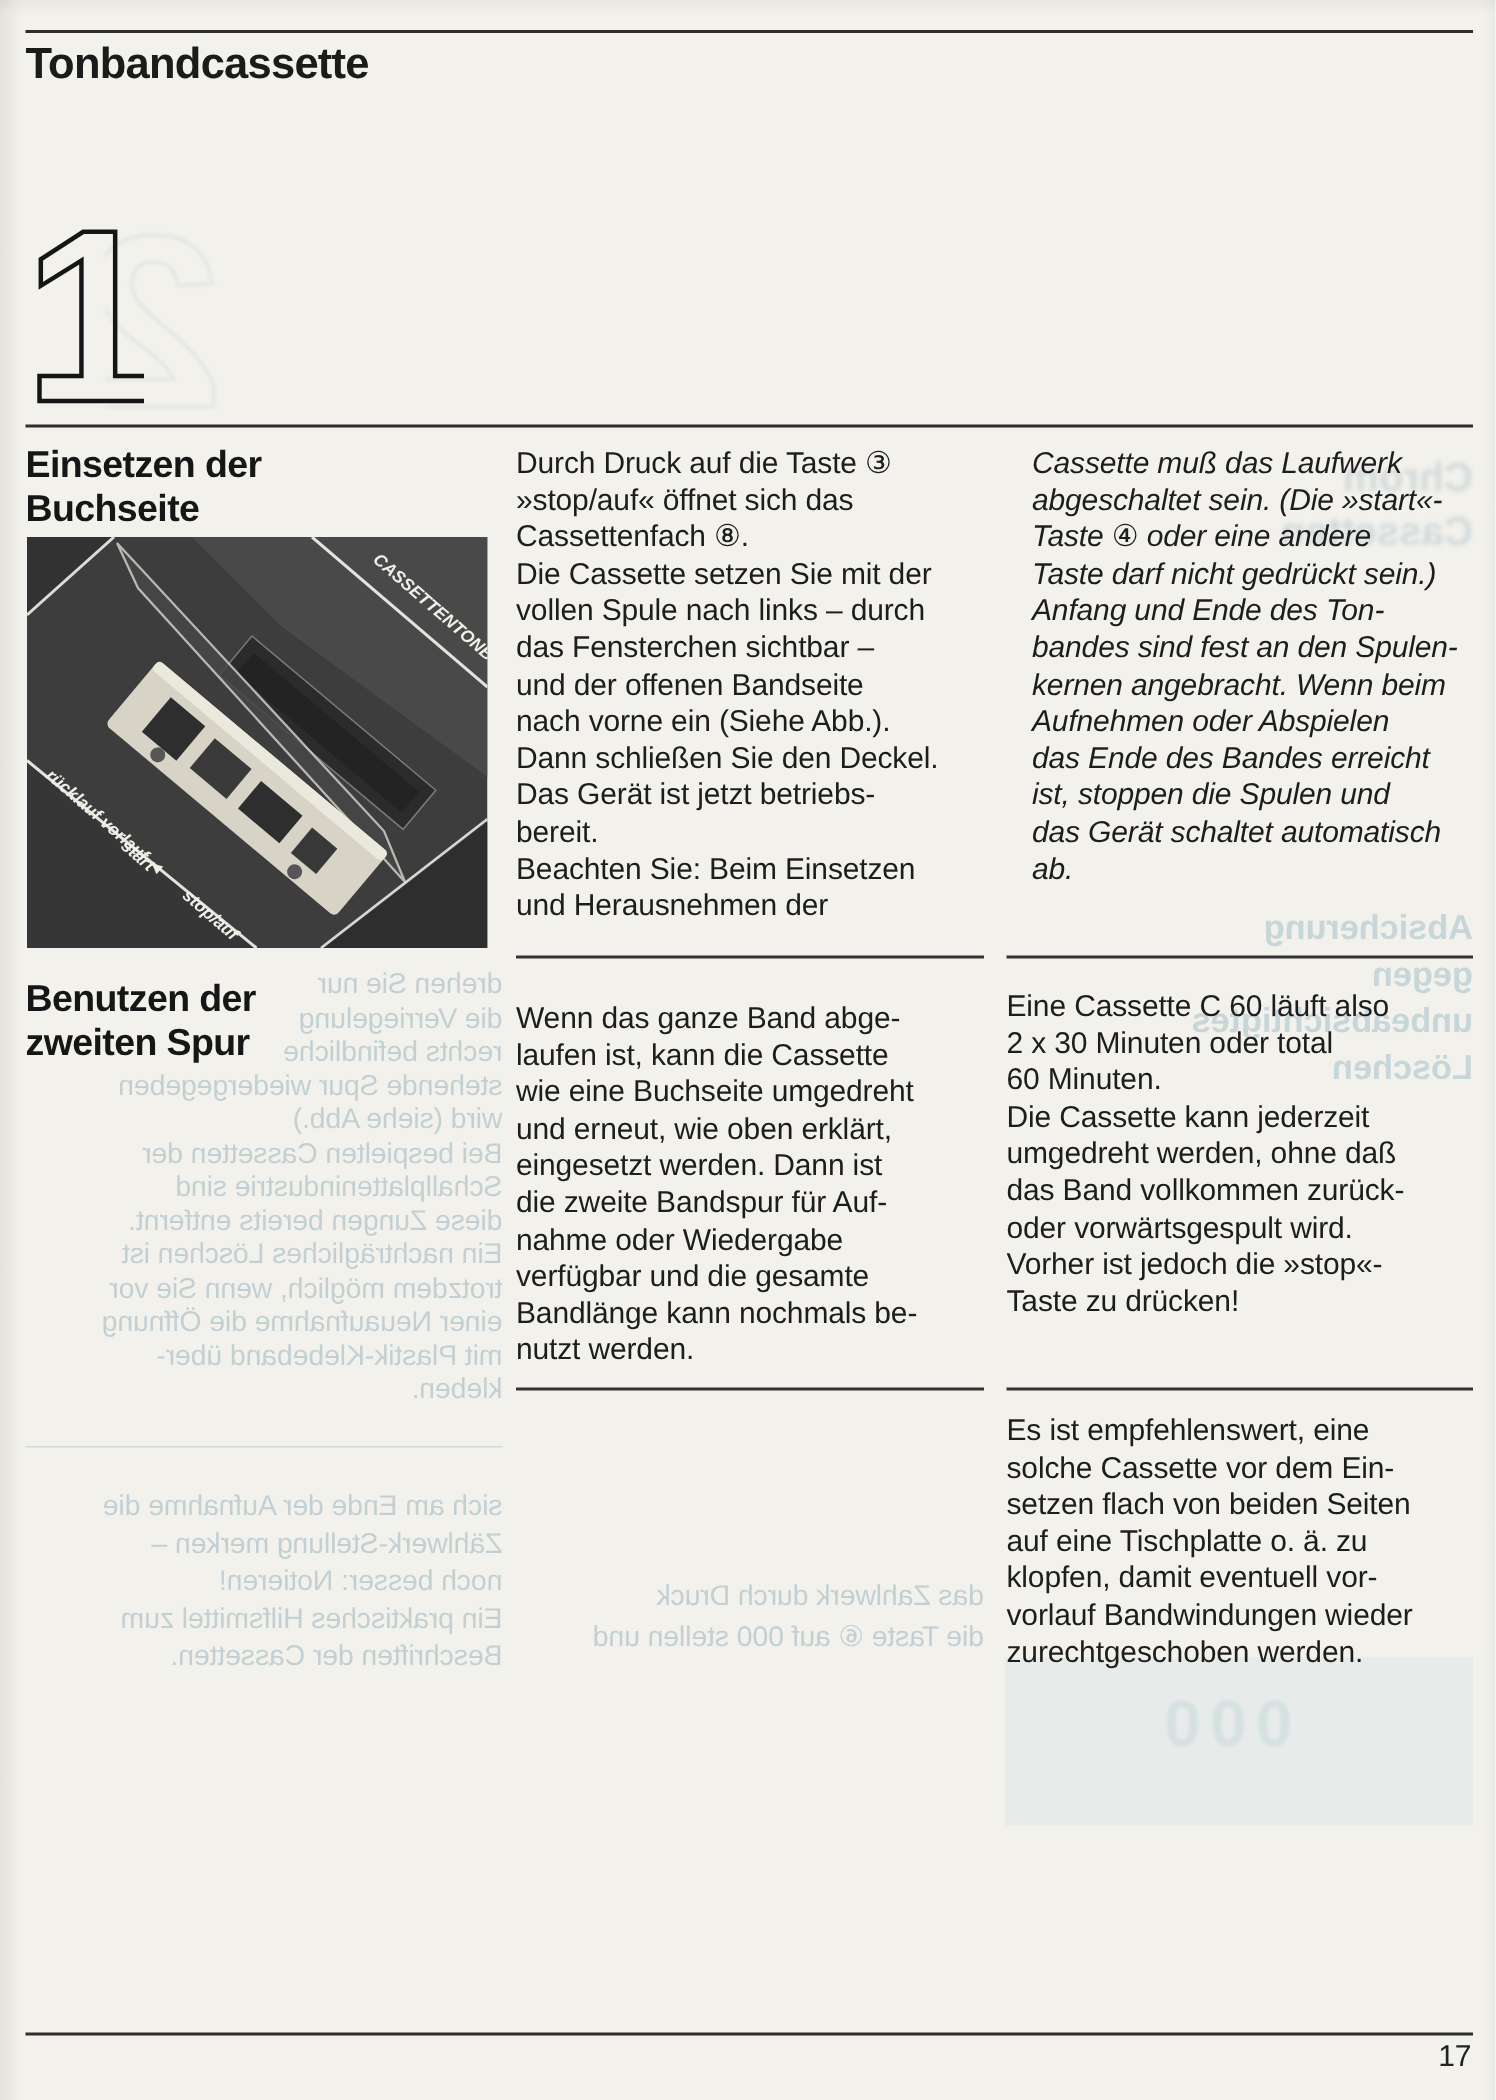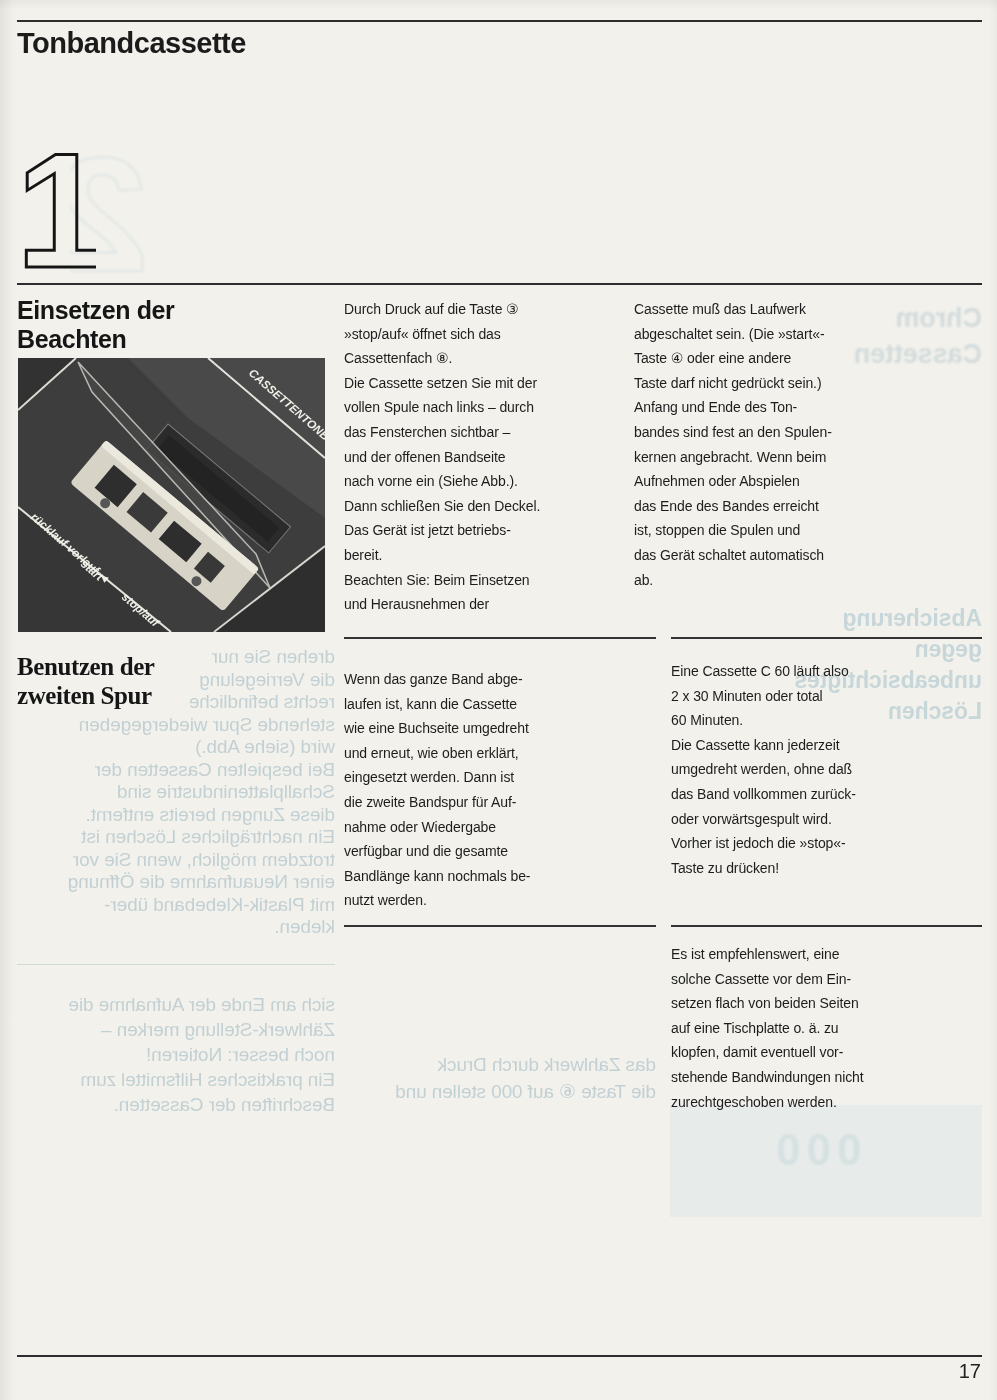--- a/index.html
+++ b/index.html
@@ -21,21 +21,21 @@
     font-size:29px;line-height:33px;font-weight:bold;letter-spacing:-0.5px;
     color:#1b1b1b;white-space:pre;text-align:center;
   }
   .heading{
     position:absolute;
     font-size:25px;line-height:29px;font-weight:bold;letter-spacing:-0.4px;
     color:#161616;white-space:pre;z-index:3;
   }
   .body-text{
     position:absolute;
-    font-size:14px;line-height:24.6px;letter-spacing:-0.1px;
+    font-size:20px;line-height:24.6px;letter-spacing:-0.1px;
     color:#1d1d1d;white-space:pre;z-index:3;
   }
   .page-number{
     position:absolute;right:16px;top:1360px;
     font-size:20px;color:#222;z-index:3;
   }
   .chapter-num{position:absolute;left:12px;top:143px;z-index:3;}
   .photo{position:absolute;left:18px;top:358px;width:307px;height:274px;z-index:3;}
   .photo svg{display:block;}
   
@@ -108,21 +108,21 @@
 
   <div class="page-title">Tonbandcassette</div>
 
   <svg class="chapter-num" width="84" height="135" viewBox="0 0 84 135">
     <text x="4" y="124" font-family="Liberation Sans, DejaVu Sans, sans-serif" font-weight="bold" font-size="164" fill="none" stroke="#151515" stroke-width="3">1</text>
   </svg>
 
   <div class="rule" style="left:17px;top:283px;width:965px;"></div>
 
   <div class="heading" style="left:17px;top:296px;">Einsetzen der
-Beachten</div>
+Buchseite</div>
 
   <div class="photo">
     <svg width="307" height="274" viewBox="0 0 307 274">
       <rect width="307" height="274" fill="#3d3d3d"></rect>
       <polygon points="110,0 307,0 307,160 170,60" fill="#494949"></polygon>
       <polygon points="0,0 58,0 0,52" fill="#323232"></polygon>
       <polygon points="0,150 152,274 0,274" fill="#363636"></polygon>
       <polygon points="198,274 307,190 307,274" fill="#2e2e2e"></polygon>
 
       <g transform="translate(150,66) rotate(40)">
@@ -148,21 +148,21 @@
       <line x1="190" y1="0" x2="307" y2="100" stroke="#e4e4dc" stroke-width="2"></line>
       <line x1="196" y1="274" x2="307" y2="188" stroke="#d8d8d0" stroke-width="1.8"></line>
 
       <text transform="translate(230,16) rotate(41)" font-family="Liberation Sans, DejaVu Sans, sans-serif" font-size="11.5" font-weight="bold" font-style="italic" fill="#f0f0e8">CASSETTENTONB</text>
       <text transform="translate(12,160) rotate(41)" font-family="Liberation Sans, DejaVu Sans, sans-serif" font-size="11.5" font-weight="bold" font-style="italic" fill="#f0f0e8">rücklauf vorlauf ◄</text>
       <text transform="translate(62,207) rotate(41)" font-family="Liberation Sans, DejaVu Sans, sans-serif" font-size="11.5" font-weight="bold" font-style="italic" fill="#f0f0e8">start</text>
       <text transform="translate(103,240) rotate(41)" font-family="Liberation Sans, DejaVu Sans, sans-serif" font-size="11.5" font-weight="bold" font-style="italic" fill="#f0f0e8">stop/auf</text>
     </svg>
   </div>
 
-  <div class="heading" style="left:17px;top:652px;font-family:Liberation Serif, serif;">Benutzen der
+  <div class="heading" style="left:17px;top:652px;">Benutzen der
 zweiten Spur</div>
 
   <div class="body-text" style="left:344px;top:297px;">Durch Druck auf die Taste ③
 »stop/auf« öffnet sich das
 Cassettenfach ⑧.
 Die Cassette setzen Sie mit der
 vollen Spule nach links – durch
 das Fensterchen sichtbar –
 und der offenen Bandseite
 nach vorne ein (Siehe Abb.).
@@ -181,21 +181,21 @@
 eingesetzt werden. Dann ist
 die zweite Bandspur für Auf-
 nahme oder Wiedergabe
 verfügbar und die gesamte
 Bandlänge kann nochmals be-
 nutzt werden.</div>
 
   <div class="rule thin" style="left:344px;top:925px;width:312px;"></div>
 
 
-  <div class="body-text" style="left:634px;top:297px;">Cassette muß das Laufwerk
+  <div class="body-text" style="left:688px;top:297px;font-style:italic;">Cassette muß das Laufwerk
 abgeschaltet sein. (Die »start«-
 Taste ④ oder eine andere
 Taste darf nicht gedrückt sein.)
 Anfang und Ende des Ton-
 bandes sind fest an den Spulen-
 kernen angebracht. Wenn beim
 Aufnehmen oder Abspielen
 das Ende des Bandes erreicht
 ist, stoppen die Spulen und
 das Gerät schaltet automatisch
@@ -213,19 +213,19 @@
 Vorher ist jedoch die »stop«-
 Taste zu drücken!</div>
 
   <div class="rule thin" style="left:671px;top:925px;width:311px;"></div>
 
   <div class="body-text" style="left:671px;top:942px;">Es ist empfehlenswert, eine
 solche Cassette vor dem Ein-
 setzen flach von beiden Seiten
 auf eine Tischplatte o. ä. zu
 klopfen, damit eventuell vor-
-stehende Bandwindungen nicht
+vorlauf Bandwindungen wieder
 zurechtgeschoben werden.</div>
 
   <div class="rule" style="left:17px;top:1355px;width:965px;height:1.5px;"></div>
   <div class="page-number">17</div>
 
 </div>
 
 </body></html>

